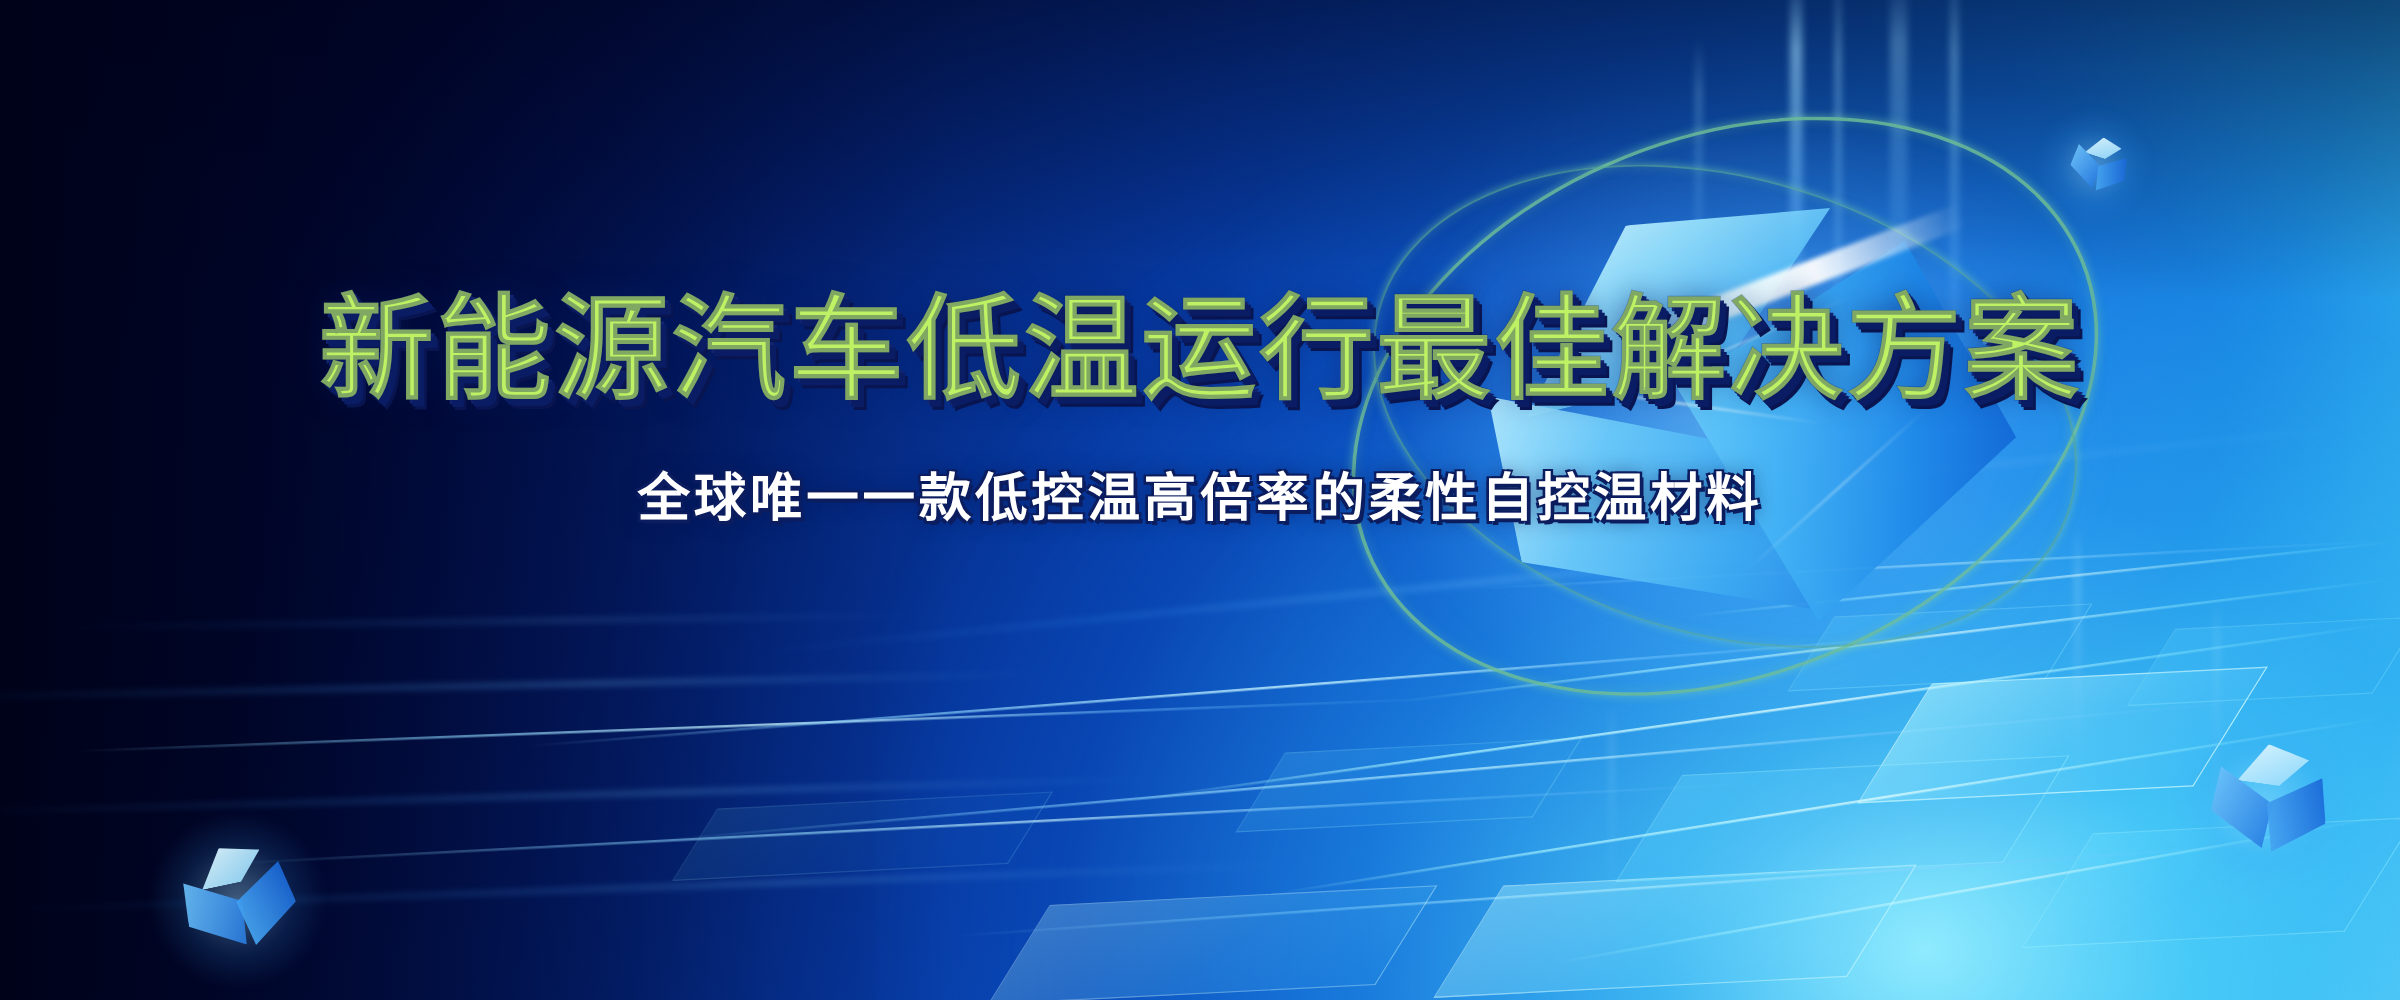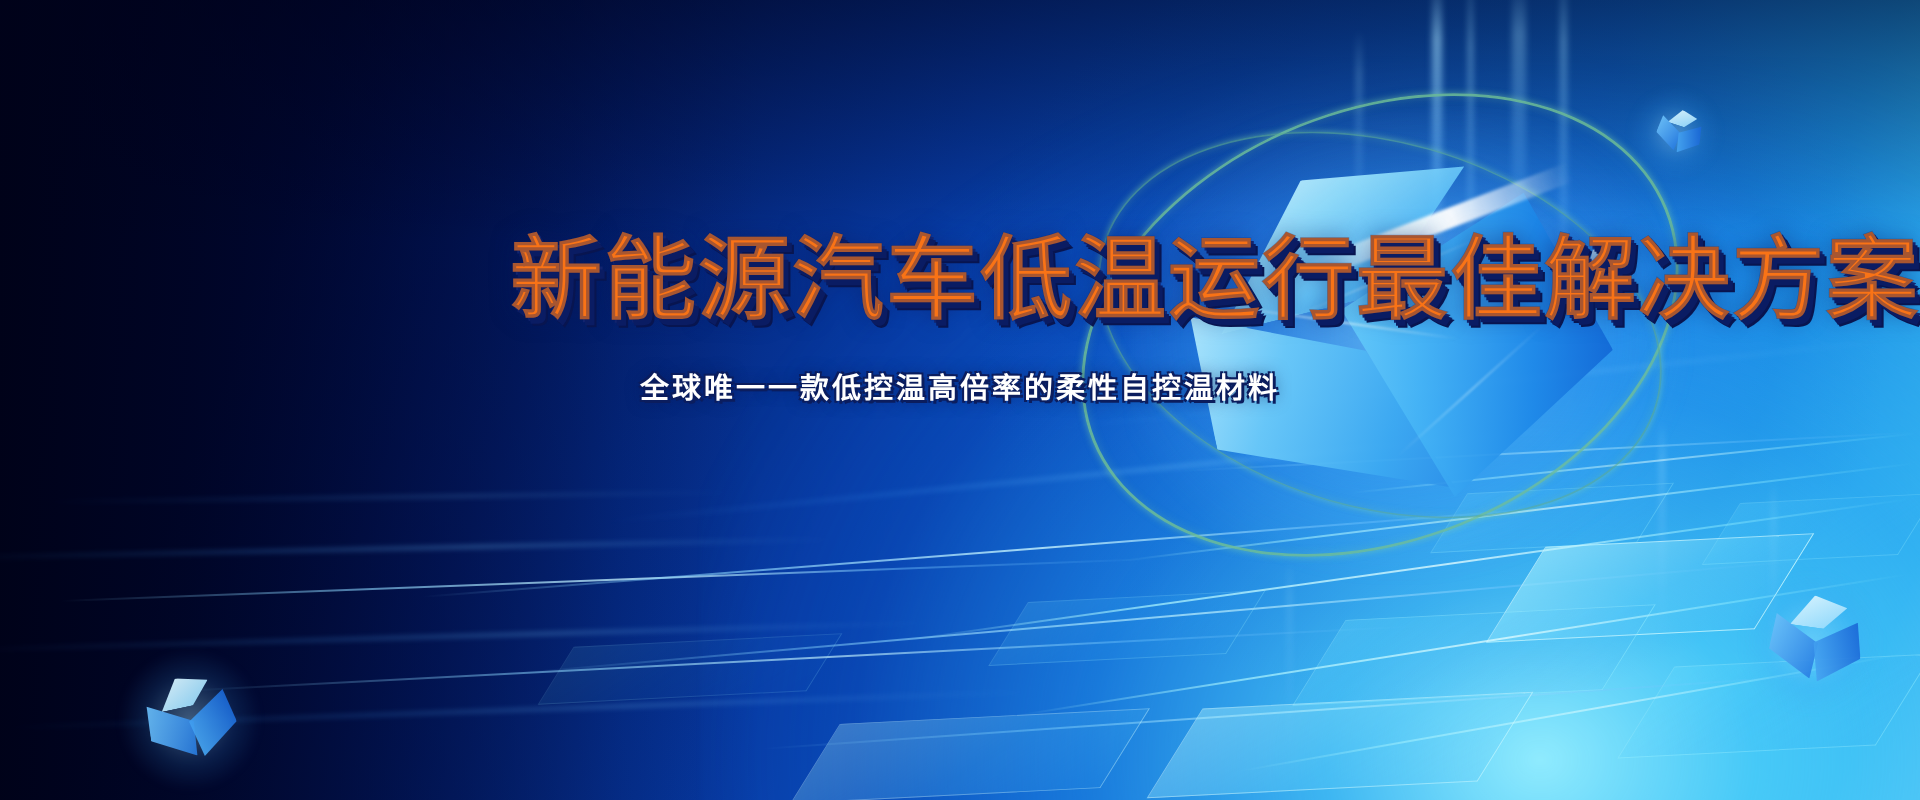--- a/index.html
+++ b/index.html
@@ -243,34 +243,33 @@
     position:absolute;
     left:0; right:0; top:232px;
     text-align:center;
     z-index:40;
   }
   .headline{
     margin:0;
     font-size:92px;
     line-height:1.04;
     font-weight:bold;
-    color:#f97316;
+    color:#bef264;
     letter-spacing:2px;
     white-space:nowrap;
     text-shadow:
       5px 6px 0 #0a1c63,
       7px 8px 0 #081550,
       3px 3px 0 #12246f,
       0 0 22px rgba(10,25,95,.55);
-    text-align: right;
     -webkit-text-stroke:1px rgba(16,32,96,.35);
   }
   .subheadline{
     margin:36px 0 0 0;
-    font-size:29px;
+    font-size:42px;
     font-weight:bold;
     color:#ffffff;
     letter-spacing:3px;
     white-space:nowrap;
     text-shadow:
       3px 3px 0 #0b1d5e,
       -2px -2px 0 #0b1d5e,
       2px -2px 0 #0b1d5e,
       -2px 2px 0 #0b1d5e,
       0 0 16px rgba(8,22,80,.7);

